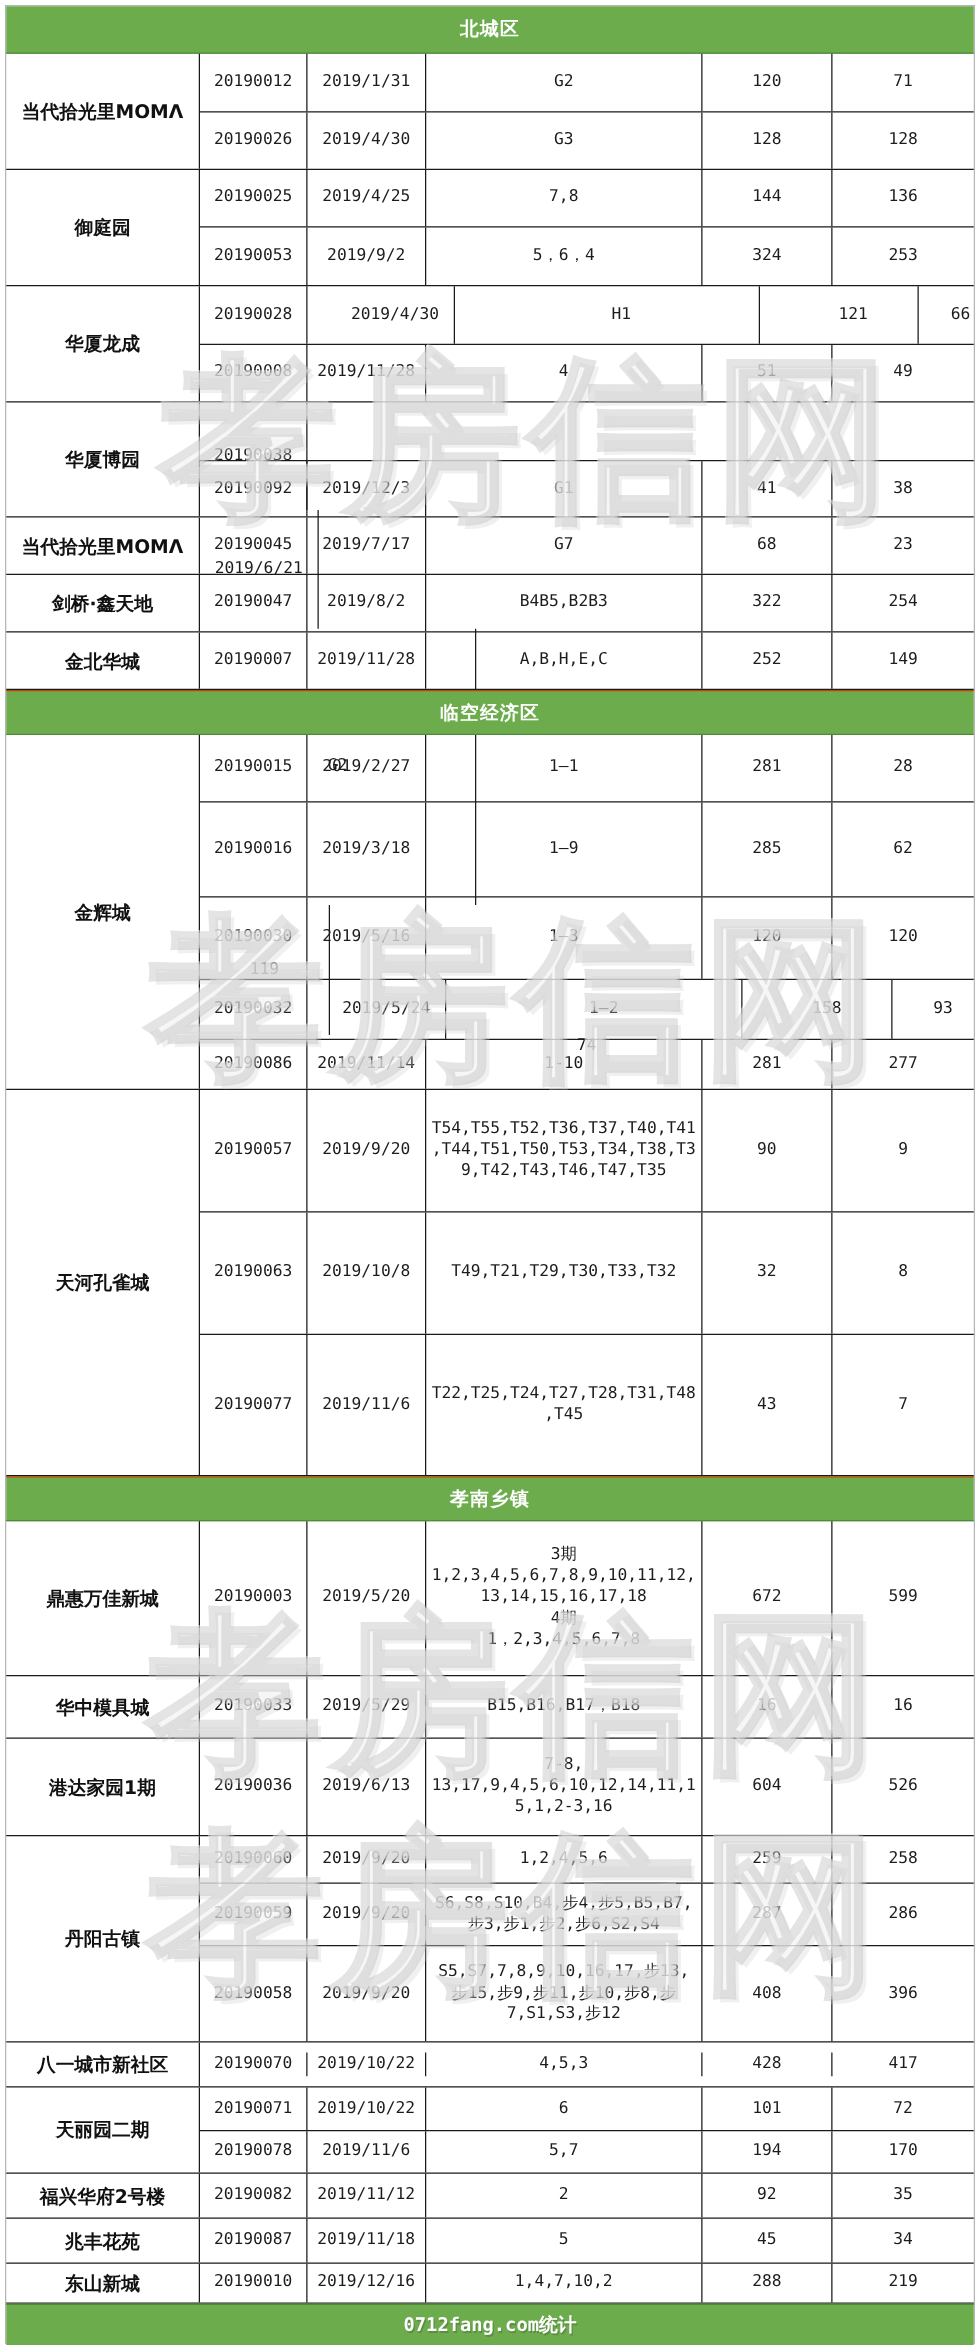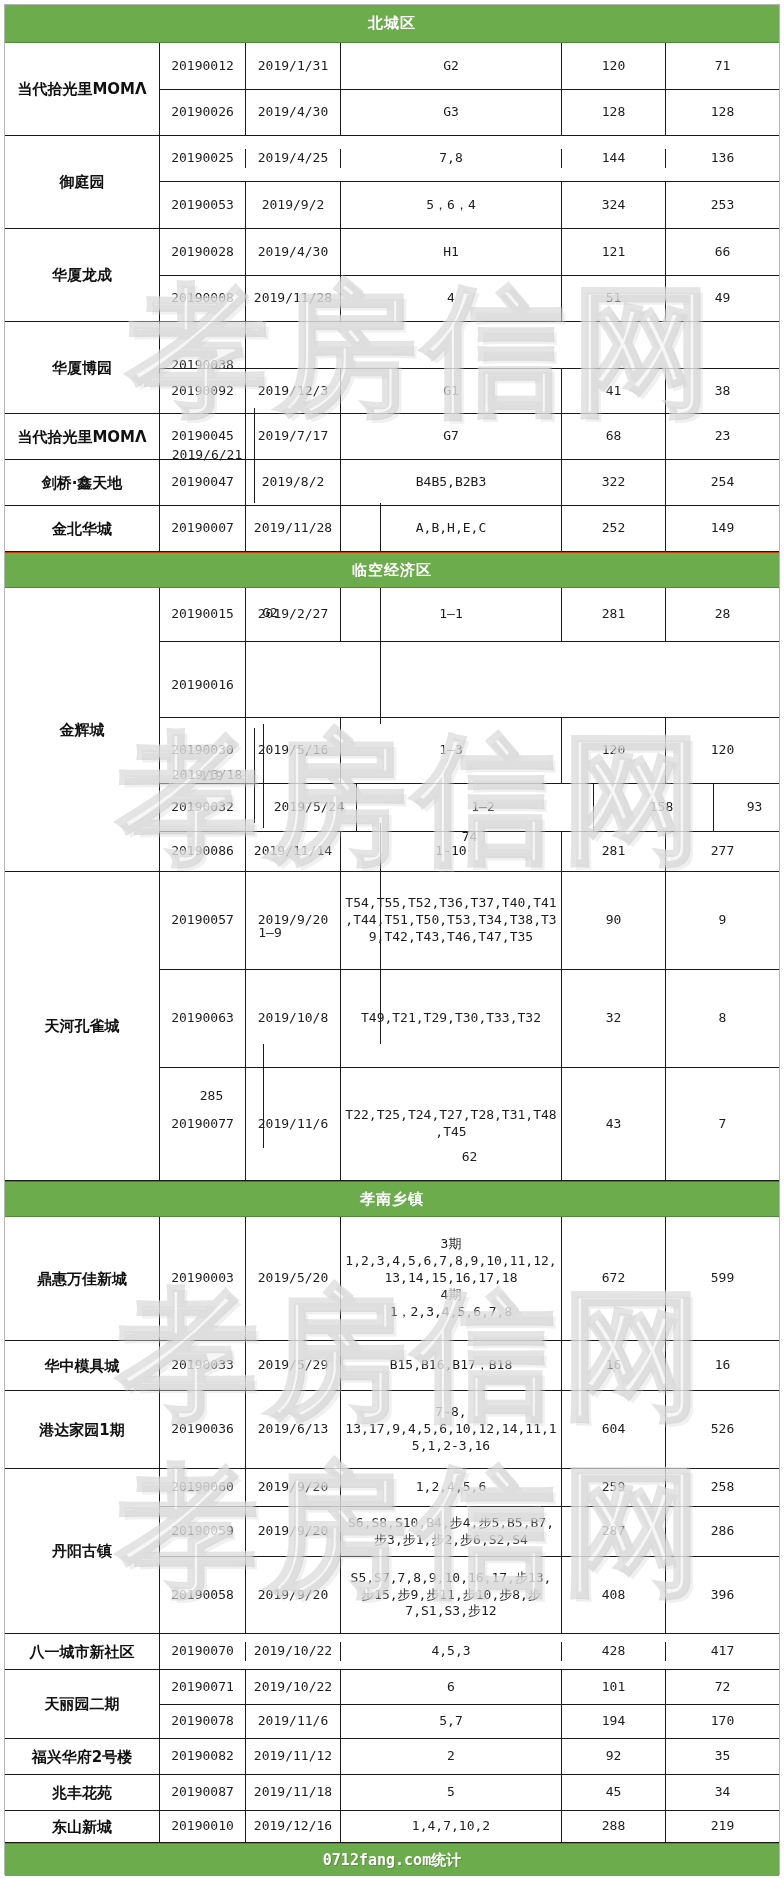--- a/index.html
+++ b/index.html
@@ -101,40 +101,40 @@
             <div class="cell c-date">2019/4/30</div>
             <div class="cell c-buildings">G3</div>
             <div class="cell c-count1">128</div>
             <div class="cell c-count2">128</div>
           </div>
         </div>
       </div>
       <div class="group">
         <div class="name-cell">御庭园</div>
         <div class="rows">
-          <div class="row" style="height: 46px; align-items: center;">
+          <div class="row" style="height: 46px;">
             <div class="cell c-permit">20190025</div>
             <div class="cell c-date">2019/4/25</div>
             <div class="cell c-buildings">7,8</div>
             <div class="cell c-count1">144</div>
             <div class="cell c-count2">136</div>
           </div>
           <div class="row last" style="height: 46px;">
             <div class="cell c-permit">20190053</div>
             <div class="cell c-date">2019/9/2</div>
             <div class="cell c-buildings">5，6，4</div>
             <div class="cell c-count1">324</div>
             <div class="cell c-count2">253</div>
           </div>
         </div>
       </div>
       <div class="group">
         <div class="name-cell">华厦龙成</div>
         <div class="rows">
-          <div class="row" style="height: 47px;">
+          <div class="row" style="height: 47px; gap: 23px;">
             <div class="cell c-permit">20190028</div>
             <div class="cell c-date">2019/4/30</div>
             <div class="cell c-buildings">H1</div>
             <div class="cell c-count1">121</div>
             <div class="cell c-count2">66</div>
           </div>
           <div class="row last" style="height: 45px;">
             <div class="cell c-permit">20190008</div>
             <div class="cell c-date">2019/11/28</div>
             <div class="cell c-buildings">4</div>
@@ -202,21 +202,21 @@
       <div class="group">
         <div class="name-cell">金辉城</div>
         <div class="rows">
           <div class="row" style="height: 54px;">
             <div class="cell c-permit">20190015</div>
             <div class="cell c-date">2019/2/27</div>
             <div class="cell c-buildings">1—1</div>
             <div class="cell c-count1">281</div>
             <div class="cell c-count2">28</div>
           </div>
-          <div class="row" style="height: 76px; flex-direction: column;">
+          <div class="row" style="height: 76px;">
             <div class="cell c-permit">20190016</div>
             <div class="cell c-date">2019/3/18</div>
             <div class="cell c-buildings">1—9</div>
             <div class="cell c-count1">285</div>
             <div class="cell c-count2">62</div>
           </div>
           <div class="row" style="height: 66px;">
             <div class="cell c-permit">20190030</div>
             <div class="cell c-date">2019/5/16</div>
             <div class="cell c-buildings">1—3</div>

